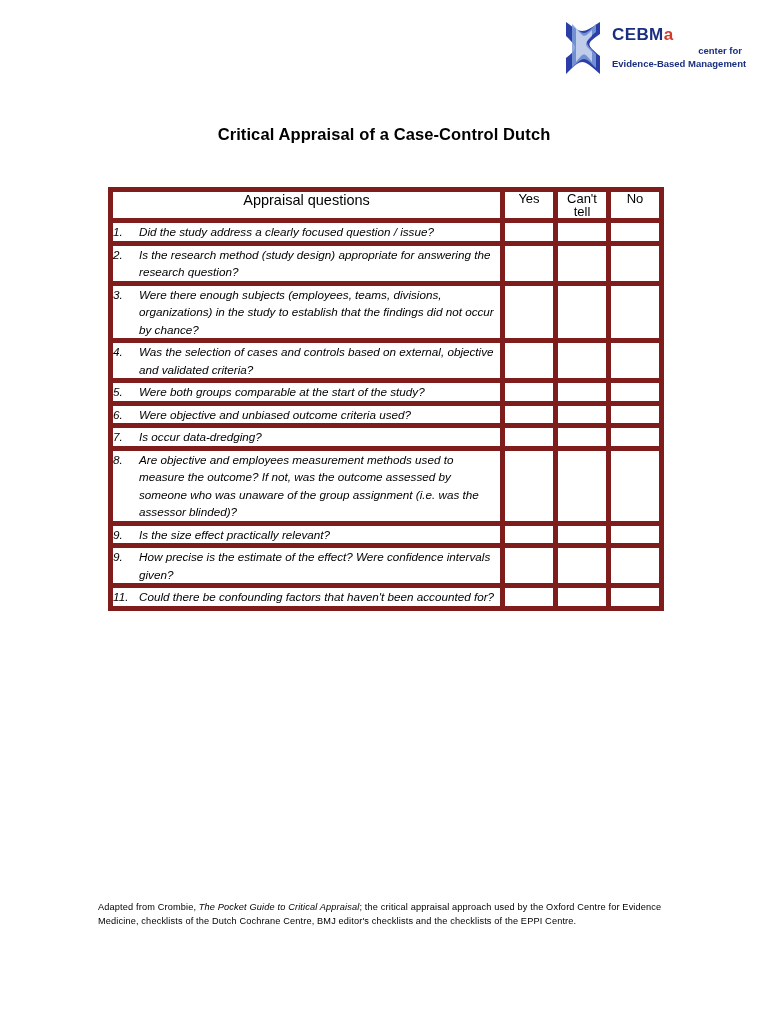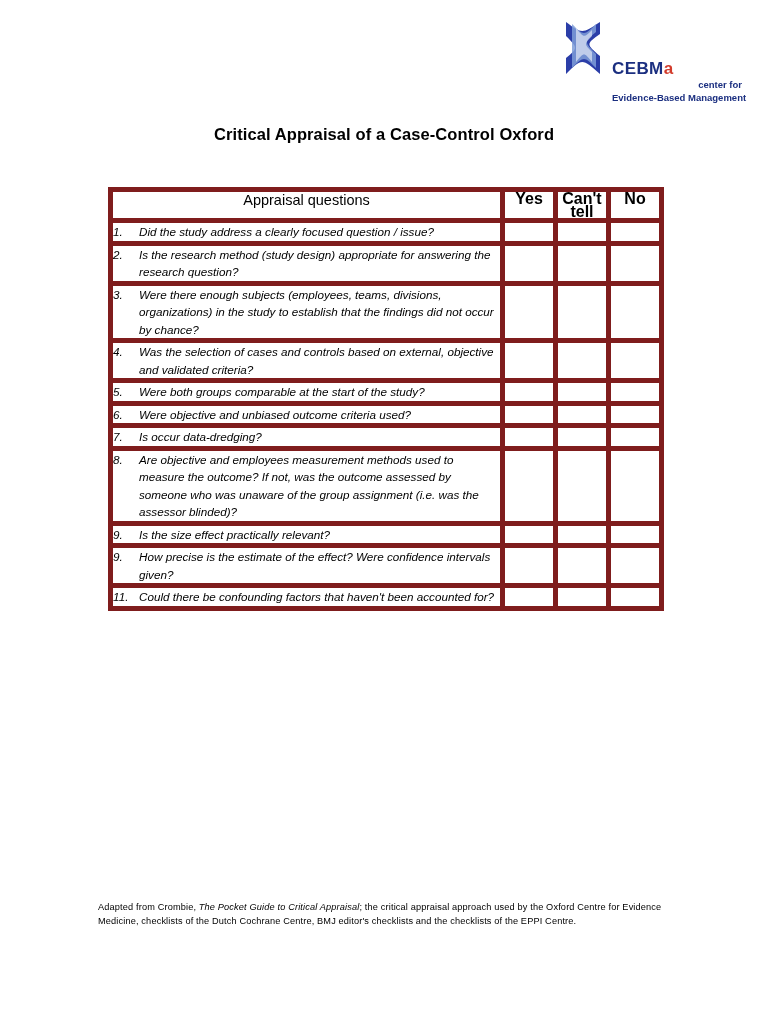--- a/index.html
+++ b/index.html
@@ -29,21 +29,20 @@
     left: 0;
     top: 0;
     width: 52px;
     height: 60px;
   }
   .logo-text {
     position: absolute;
     left: 56px;
     top: 8px;
     width: 130px;
-    margin-top: 34px;
   }
   .logo-cebma {
     font-size: 17px;
     font-weight: bold;
     color: #1b2f80;
     letter-spacing: 0.4px;
     line-height: 18px;
   }
   .logo-cebma .a-accent { color: #d23b2b; }
   .logo-line2 {
@@ -94,22 +93,22 @@
 
   .head-q {
     text-align: center;
     font-size: 14.5px;
     font-weight: normal;
     padding: 16px 6px 18px 6px;
     vertical-align: middle;
   }
   .head-a {
     text-align: center;
-    font-size: 16px;
-    font-weight: bold;
+    font-size: 13px;
+    font-weight: normal;
     vertical-align: middle;
     padding: 4px 2px;
     line-height: 13px;
     margin-top: 44px;
   }
 
   .q-cell {
     font-size: 11.7px;
     font-style: italic;
     line-height: 17.5px;
@@ -150,21 +149,21 @@
     <path d="M16 6 C 28 18, 28 18, 40 6 L 40 14 C 28 24, 28 24, 40 36 L 40 50 C 28 38, 28 38, 16 50 Z" fill="#7f9ed8" opacity="0.85"></path>
     <path d="M20 10 C 28 20, 28 20, 36 12 L 36 18 C 28 26, 28 26, 36 34 L 36 44 C 28 34, 28 34, 20 44 Z" fill="#ffffff" opacity="0.55"></path>
   </svg>
   <div class="logo-text">
     <div class="logo-cebma"><span>CEBM</span><span class="a-accent">a</span></div>
     <div class="logo-line2">center for</div>
     <div class="logo-line3">Evidence-Based Management</div>
   </div>
 </div>
 
-<div class="doc-title">Critical Appraisal of a Case-Control Oxford</div>
+<div class="doc-title">Critical Appraisal of a Case-Control Dutch</div>
 
 <table class="appraisal-table">
   <colgroup>
     <col class="col-q">
       <col class="col-a">
       <col class="col-a">
       <col class="col-a">
   </colgroup>
   <thead>
     <tr>

